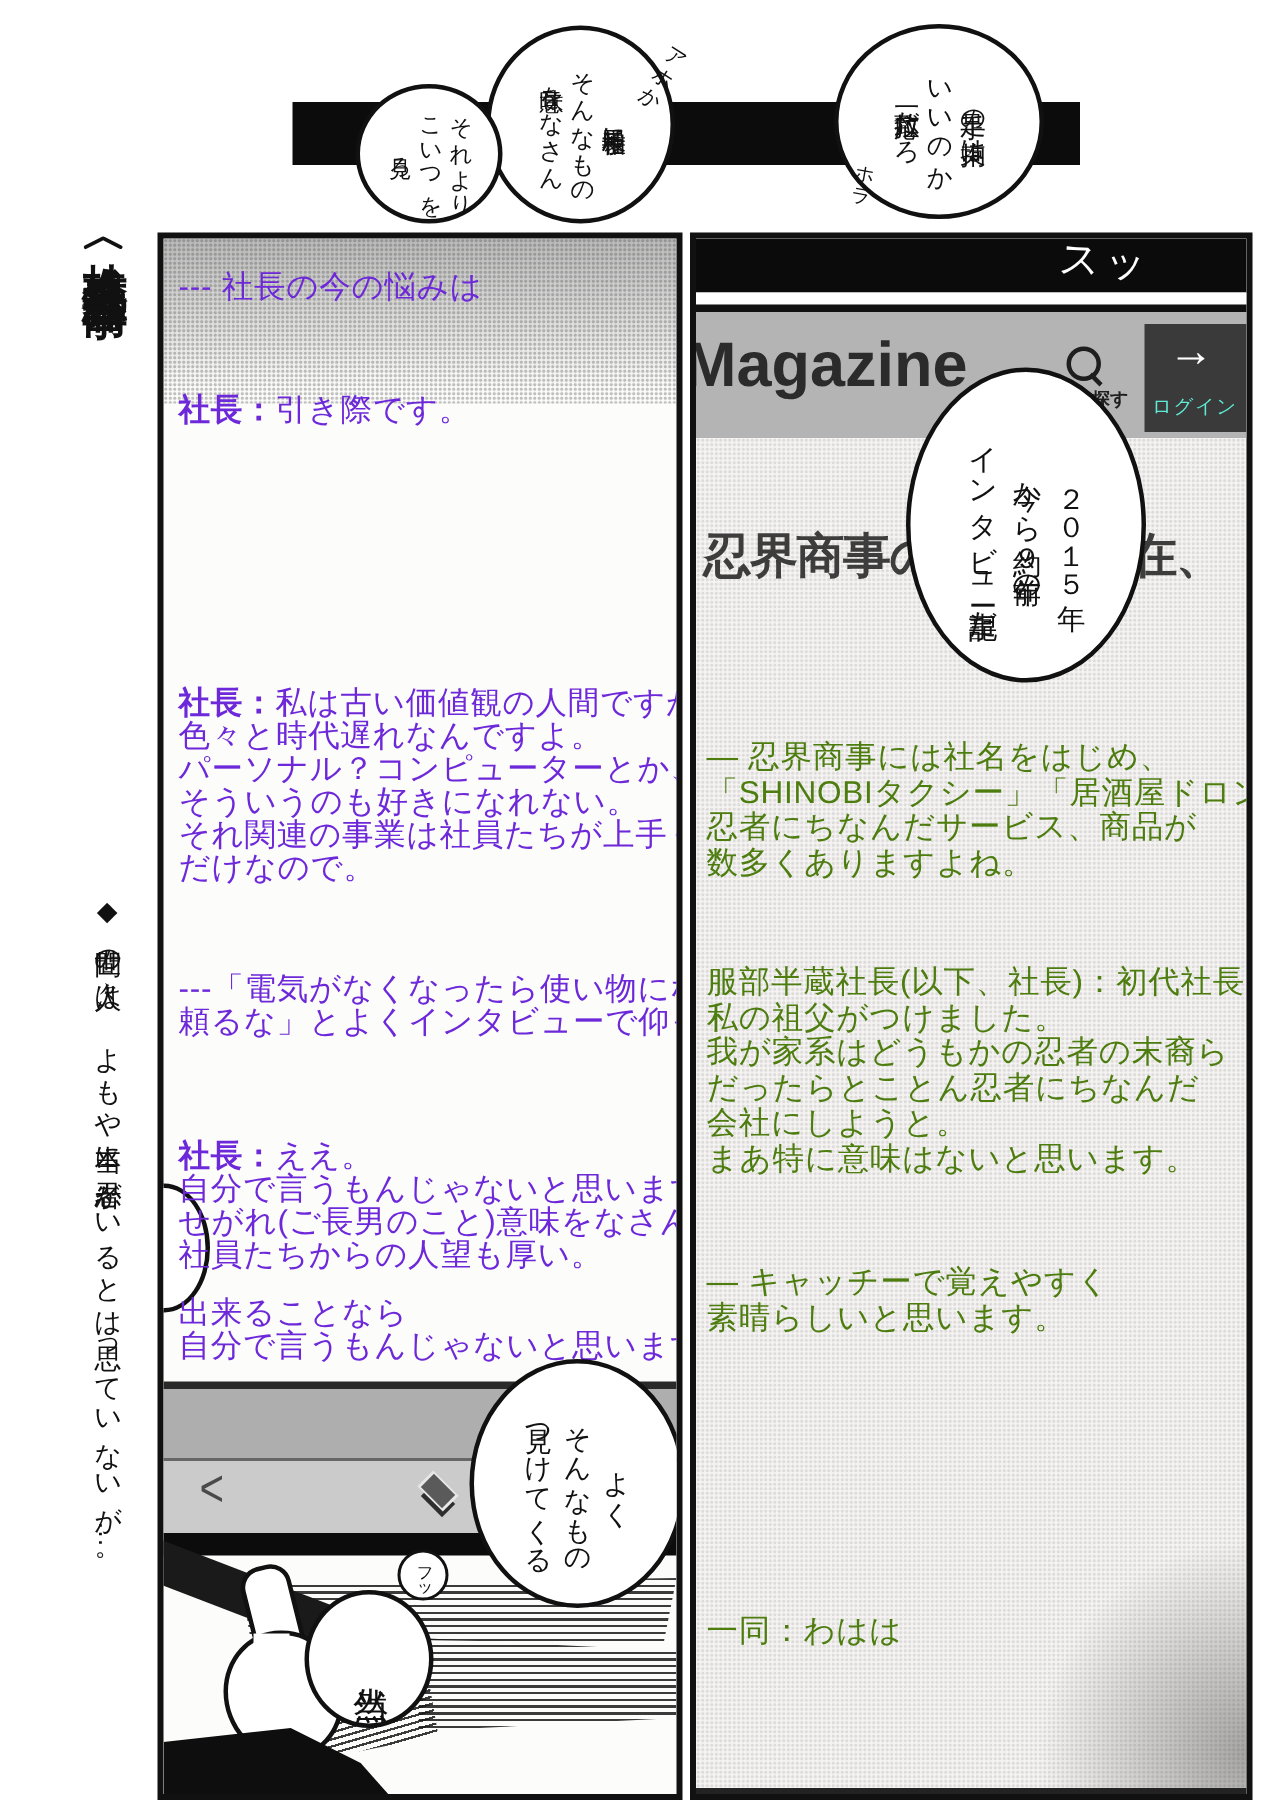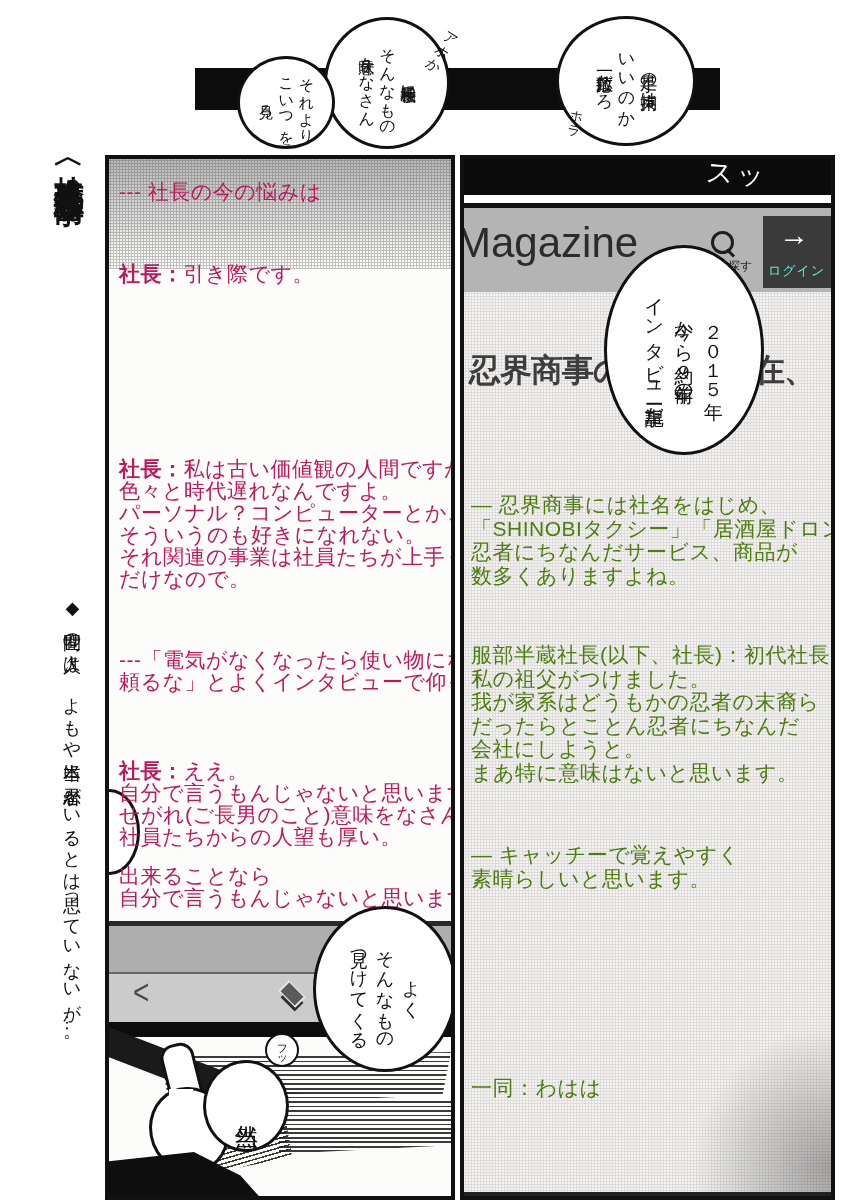--- a/index.html
+++ b/index.html
@@ -23,21 +23,21 @@
   .m-title{left:48px;top:148px;font-size:30px;font-weight:bold;letter-spacing:3px;}
   .m-note{left:60px;top:597px;font-size:18px;letter-spacing:1px;}
 
   
   .panel{position:absolute;border:4px solid #111;overflow:hidden;box-sizing:border-box;background:#fcfcfb;}
   .phone-panel{left:105px;top:155px;width:350px;height:1045px;z-index:2;}
   .phone-noise{left:0;top:0;right:0;height:110px;
     background-image:radial-gradient(rgba(80,80,80,.35) 1px, transparent 1.3px),
     linear-gradient(to bottom, rgba(130,130,130,.55), rgba(255,255,255,0) 92%);
     background-size:3px 3px, auto;}
-  .iv{position:absolute;left:10px;font-size:21px;line-height:22px;color:#be185d;
+  .iv{position:absolute;left:10px;font-size:21px;line-height:22px;color:#6d28d9;
       white-space:pre;letter-spacing:.5px;z-index:2;}
   .iv b{font-weight:bold;}
   .edge-bubble{left:-30px;top:630px;width:55px;height:80px;background:#fff;border:3px solid #111;
       border-radius:50%;z-index:1;}
   .sep{left:0;top:762px;width:342px;height:5px;background:#2a2a2a;}
   .grayband1{left:0;top:767px;width:342px;height:46px;background:#aeaeae;}
   .thinline{left:0;top:813px;width:342px;height:2px;background:#666;}
   .grayband2{left:0;top:815px;width:342px;height:48px;background:#cbcbcb;}
   .nav-back{left:24px;top:818px;font-size:28px;font-weight:200;color:#4a4a4a;transform:scaleY(1.25);z-index:3;}
   .layers{left:168px;top:822px;width:34px;height:30px;z-index:3;}
@@ -64,24 +64,24 @@
   .b-find{left:204px;top:747px;width:138px;height:160px;font-size:18px;line-height:1.45;z-index:6;border-width:3.5px;}
 
   
   .mag-panel{left:460px;top:155px;width:375px;height:1045px;background:#f5f4f2;}
   .mag-speck{left:0;top:130px;right:0;bottom:0;opacity:.45;z-index:0;}
   .mag-topblack{left:0;top:0;width:367px;height:36px;background:#0b0b0b;z-index:1;}
   .sfx-slide{left:242px;top:-3px;color:#fff;font-size:27px;letter-spacing:3px;transform:rotate(4deg);z-index:2;}
   .mag-whiteline{left:0;top:36px;width:367px;height:8px;background:#fff;z-index:1;}
   .mag-darkline{left:0;top:44px;width:367px;height:5px;background:#111;z-index:1;}
   .mag-header{left:0;top:49px;width:367px;height:84px;background:#b4b4b4;z-index:1;}
-  .brand{left:-8px;top:60px;font-size:42px;font-weight:400;color:#2b2b2b;z-index:2;}
+  .brand{left:-8px;top:60px;font-size:42px;font-weight:700;color:#2b2b2b;z-index:2;}
   .searchicon{left:247px;top:72px;width:17px;height:17px;border:3px solid #1e1e1e;border-radius:50%;z-index:2;}
   .searchicon::after{content:"";position:absolute;left:15px;top:14px;width:3px;height:10px;background:#1e1e1e;transform:rotate(-45deg);}
-  .searchlabel{left:264px;top:99px;font-size:12px;font-weight:normal;color:#1f1f1f;z-index:2;}
+  .searchlabel{left:264px;top:99px;font-size:12px;font-weight:bold;color:#1f1f1f;z-index:2;}
   .loginbox{left:299px;top:57px;width:68px;height:72px;background:#3a3a3a;z-index:2;}
   .loginarrow{position:absolute;left:16px;top:2px;font-size:30px;color:#fff;font-weight:bold;}
   .loginlabel{position:absolute;left:5px;top:46px;font-size:13px;color:#5eead4;letter-spacing:1px;}
   .hl{position:absolute;font-size:32px;font-weight:bold;color:#3d3d3d;letter-spacing:-1px;z-index:1;white-space:pre;}
   .hl1{left:5px;top:190px;}
   .hl2{left:289px;top:190px;}
   .hl3{left:5px;top:227px;}
   .b-year{left:140px;top:86px;width:154px;height:204px;font-size:19px;line-height:1.55;z-index:8;border-width:3.5px;}
   .art{position:absolute;left:7px;font-size:21px;line-height:23.5px;color:#4d7c0f;white-space:pre;letter-spacing:.5px;z-index:3;}
   .art b{font-weight:normal;}

